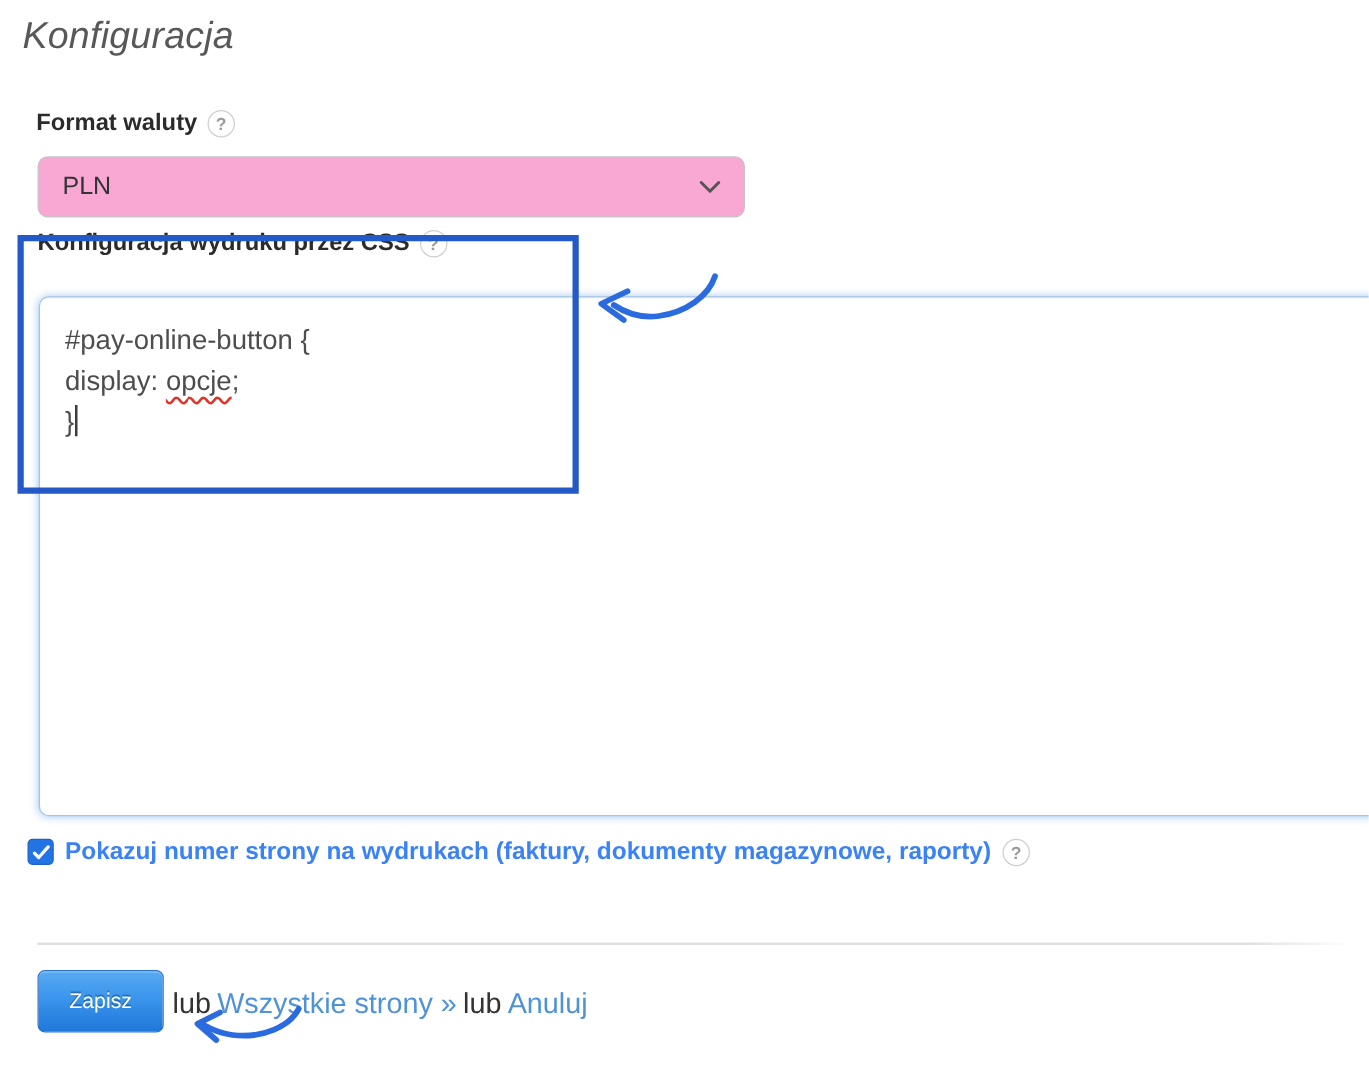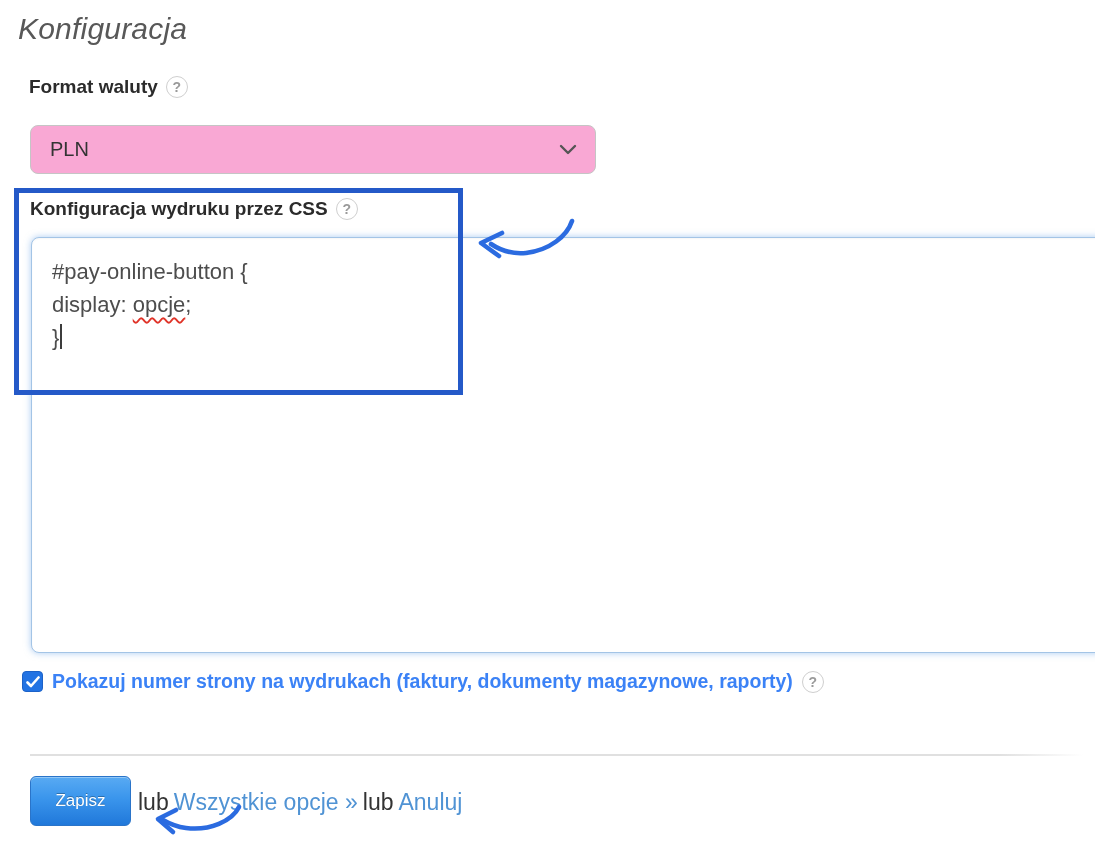--- a/index.html
+++ b/index.html
@@ -14,22 +14,22 @@
   .page-title {
     position:absolute; left:18px; top:12px;
     font-size:30px; font-style:italic; font-weight:400;
     color:#585858; letter-spacing:.2px;
   }
 
   .field-label {
     position:absolute; display:flex; align-items:center; gap:8px;
     font-size:19px; font-weight:bold; color:#2b2b2b;
   }
-  .label-currency { left:29px; top:76px;align-items:center; }
-  .label-css { left:30px; top:198px; }
+  .label-currency { left:29px; top:88px;align-items:center; }
+  .label-css { left:30px; top:184px; }
 
   .help-icon {
     width:22px; height:22px; border-radius:50%;
     border:1px solid #cfcfcf; color:#9a9a9a;
     font-size:14px; font-weight:bold;
     display:flex; align-items:center; justify-content:center;
     background:#fff; flex:0 0 auto; cursor:pointer;
   }
 
   .select-box {
@@ -146,21 +146,21 @@
     <span class="checkbox-label">Pokazuj numer strony na wydrukach (faktury, dokumenty magazynowe, raporty)</span>
     <span class="help-icon">?</span>
   </div>
 
   <div class="divider"></div>
 
   <button class="save-button">Zapisz</button>
 
   <div class="actions-text">
     <span>lub</span>
-    <a class="link">Wszystkie opcje »</a>
+    <a class="link">Wszystkie strony »</a>
     <span>lub</span>
     <a class="link">Anuluj</a>
   </div>
 
   <svg class="annotation-arrow" style="left:142px; top:800px; width:106px; height:42px;" viewBox="0 0 106 42">
     <path class="arrow-stroke" d="M97,7 C90,21 68,31 44,28 C35,26.8 27,23.5 21,20"></path>
     <path class="arrow-stroke" d="M34,10 L16,19 L31,32"></path>
   </svg>
 
 </div>

